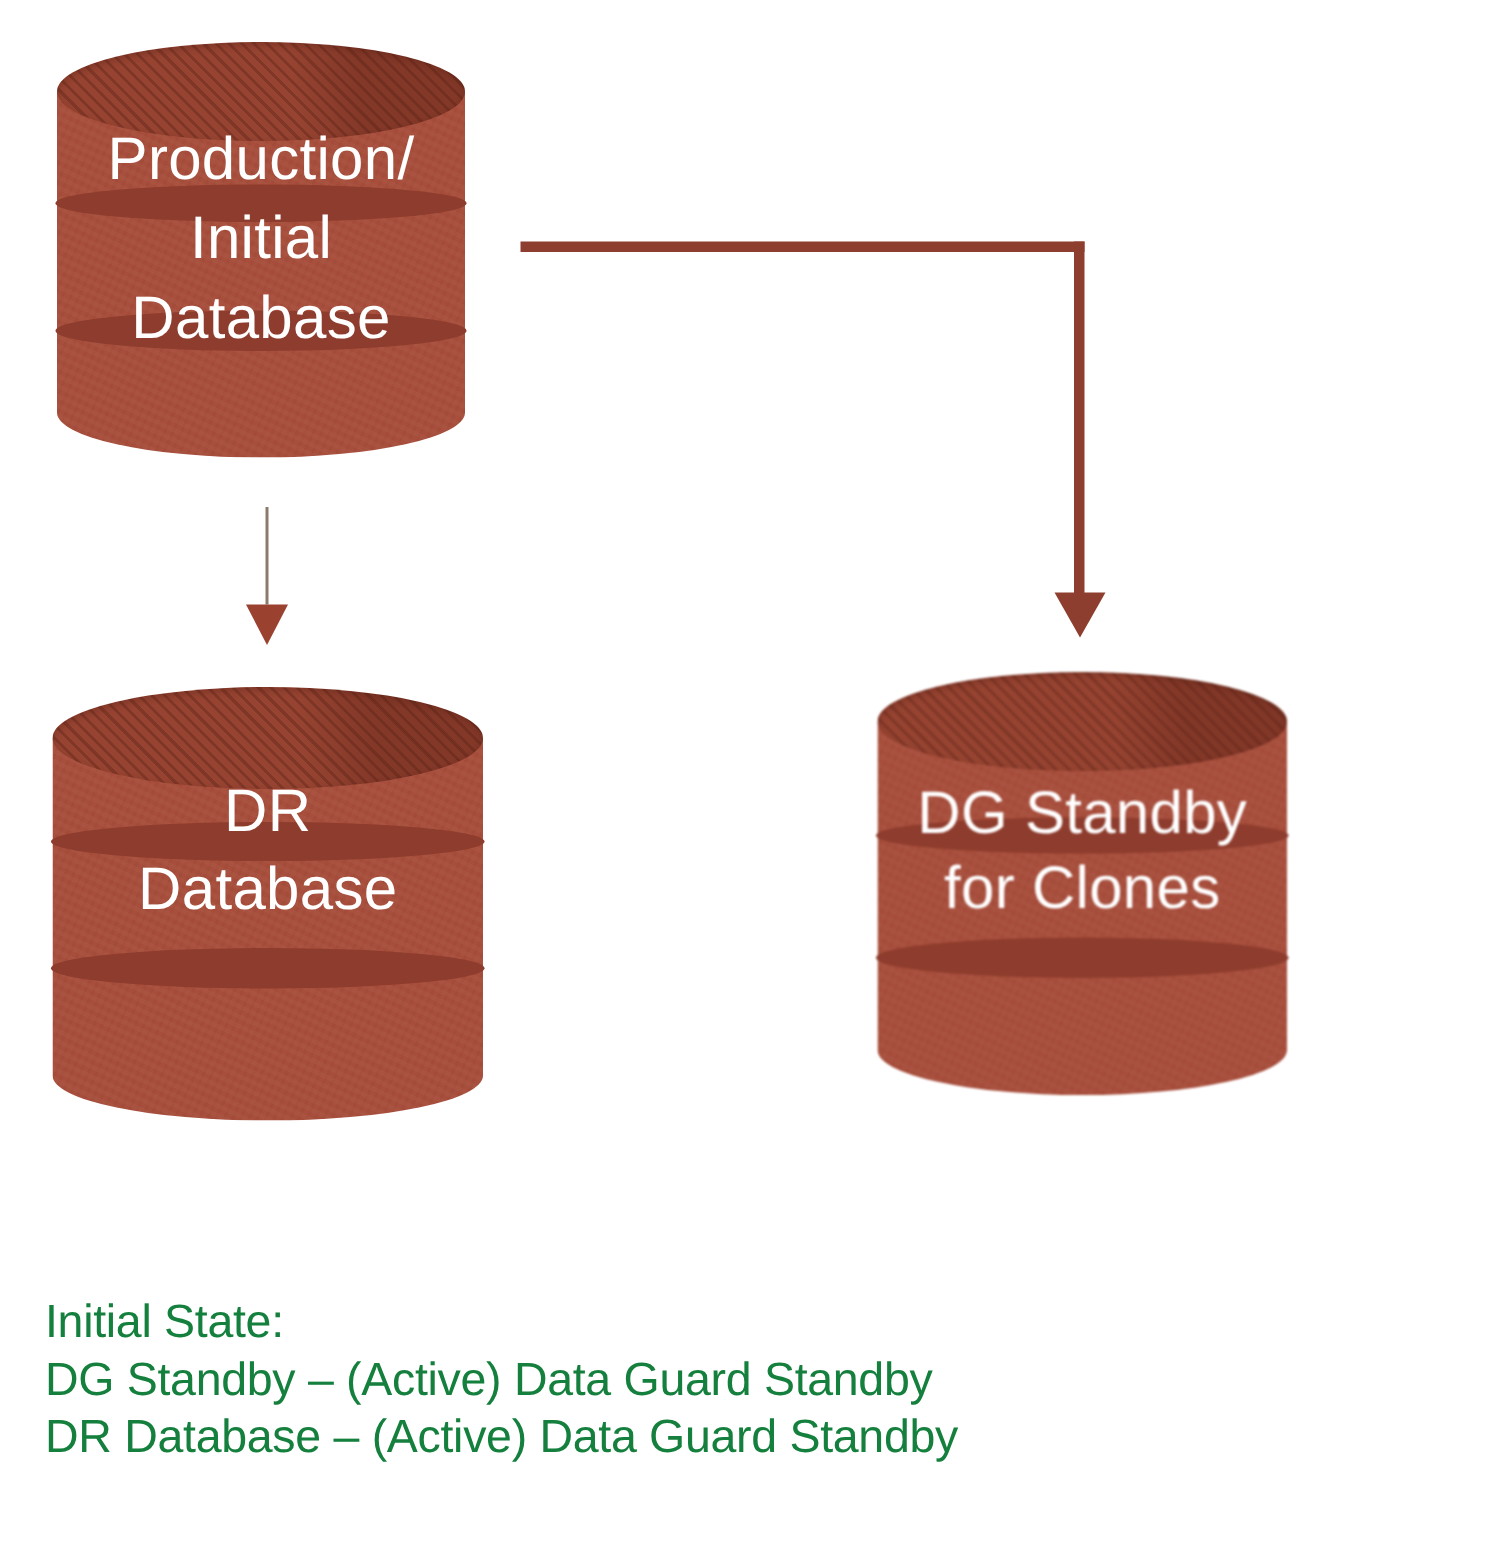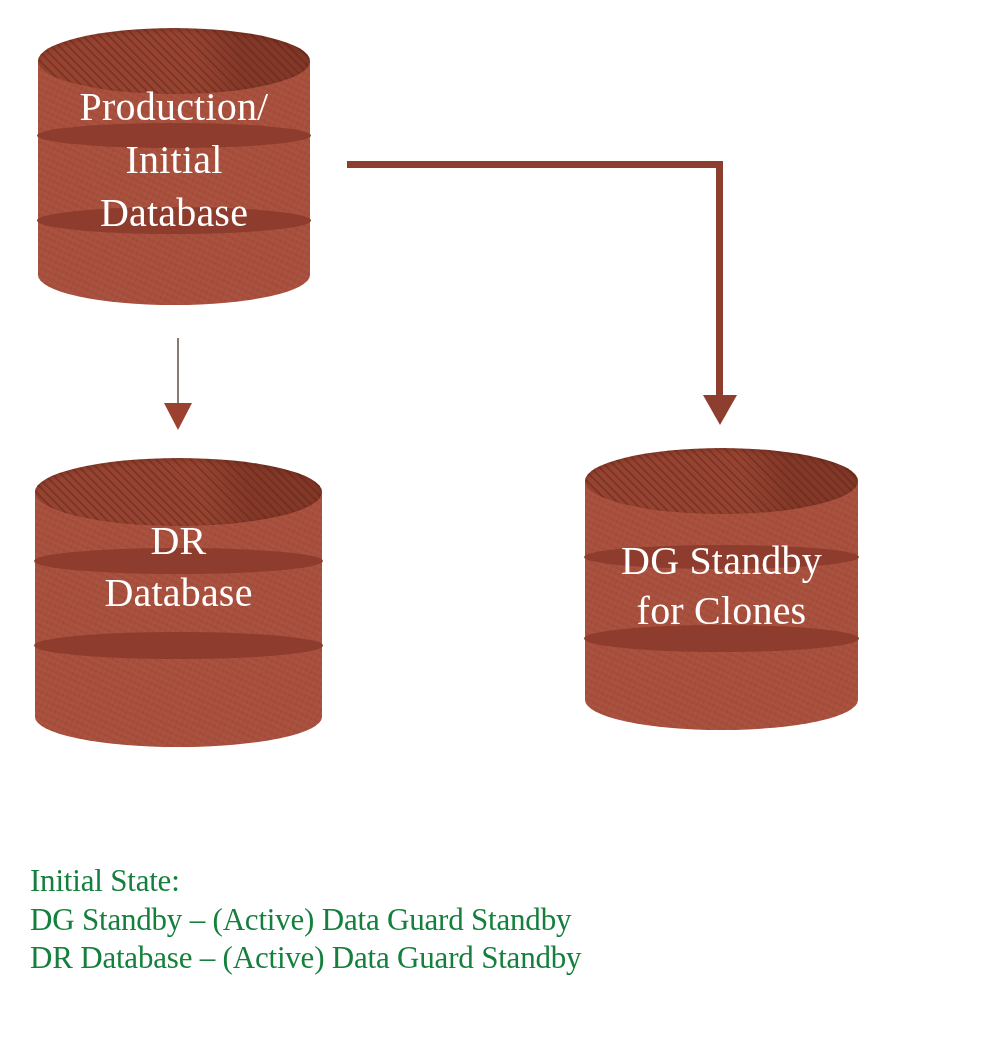--- a/index.html
+++ b/index.html
@@ -2,21 +2,21 @@
 <html><head>
 <meta charset="utf-8">
 <style>
   * { margin:0; padding:0; box-sizing:border-box; }
   html,body { background:#ffffff; }
   .canvas {
     position:relative;
     width:1000px; height:1040px;
     background:#ffffff;
     overflow:hidden;
-    font-family:Liberation Serif, serif;
+    font-family:Liberation Sans, sans-serif;
   }
 
   
   .cyl { position:absolute; }
   .cyl .side {
     position:absolute; left:0; top:var(--ry); width:100%;
     height:calc(100% - var(--ry));
     background:
       repeating-linear-gradient(25deg, rgba(255,228,218,0.03) 0 3px, rgba(0,0,0,0) 3px 6px),
       repeating-linear-gradient(115deg, rgba(60,20,10,0.04) 0 2px, rgba(0,0,0,0) 2px 5px),
@@ -52,21 +52,21 @@
   .primary .label { top:52px; }
 
   .cyl.dr      { left:35px;  top:458px; width:287px; height:289px;padding-left:12px; --ry:34px; }
   .dr .b1 { top:56px;  height:26px; }
   .dr .b2 { top:140px; height:27px; }
   .dr .label { top:57px; line-height:52px; }
 
   .cyl.dg      { left:585px; top:448px; width:273px; height:282px; --ry:33px; }
   .dg .b1 { top:64px;  height:24px; }
   .dg .b2 { top:144px; height:27px; }
-  .dg .label { top:69px; line-height:50px;margin-top:19px; }
+  .dg .label { top:69px; line-height:50px; }
   .cyl.dg { filter:blur(0.7px); }
 
   
   .thin-arrow-line {
     position:absolute; left:177px; top:338px;
     width:2px; height:65px; background:#8c7a6e;
   }
   .thin-arrow-head {
     position:absolute; left:164px; top:403px;
     width:0; height:0;

